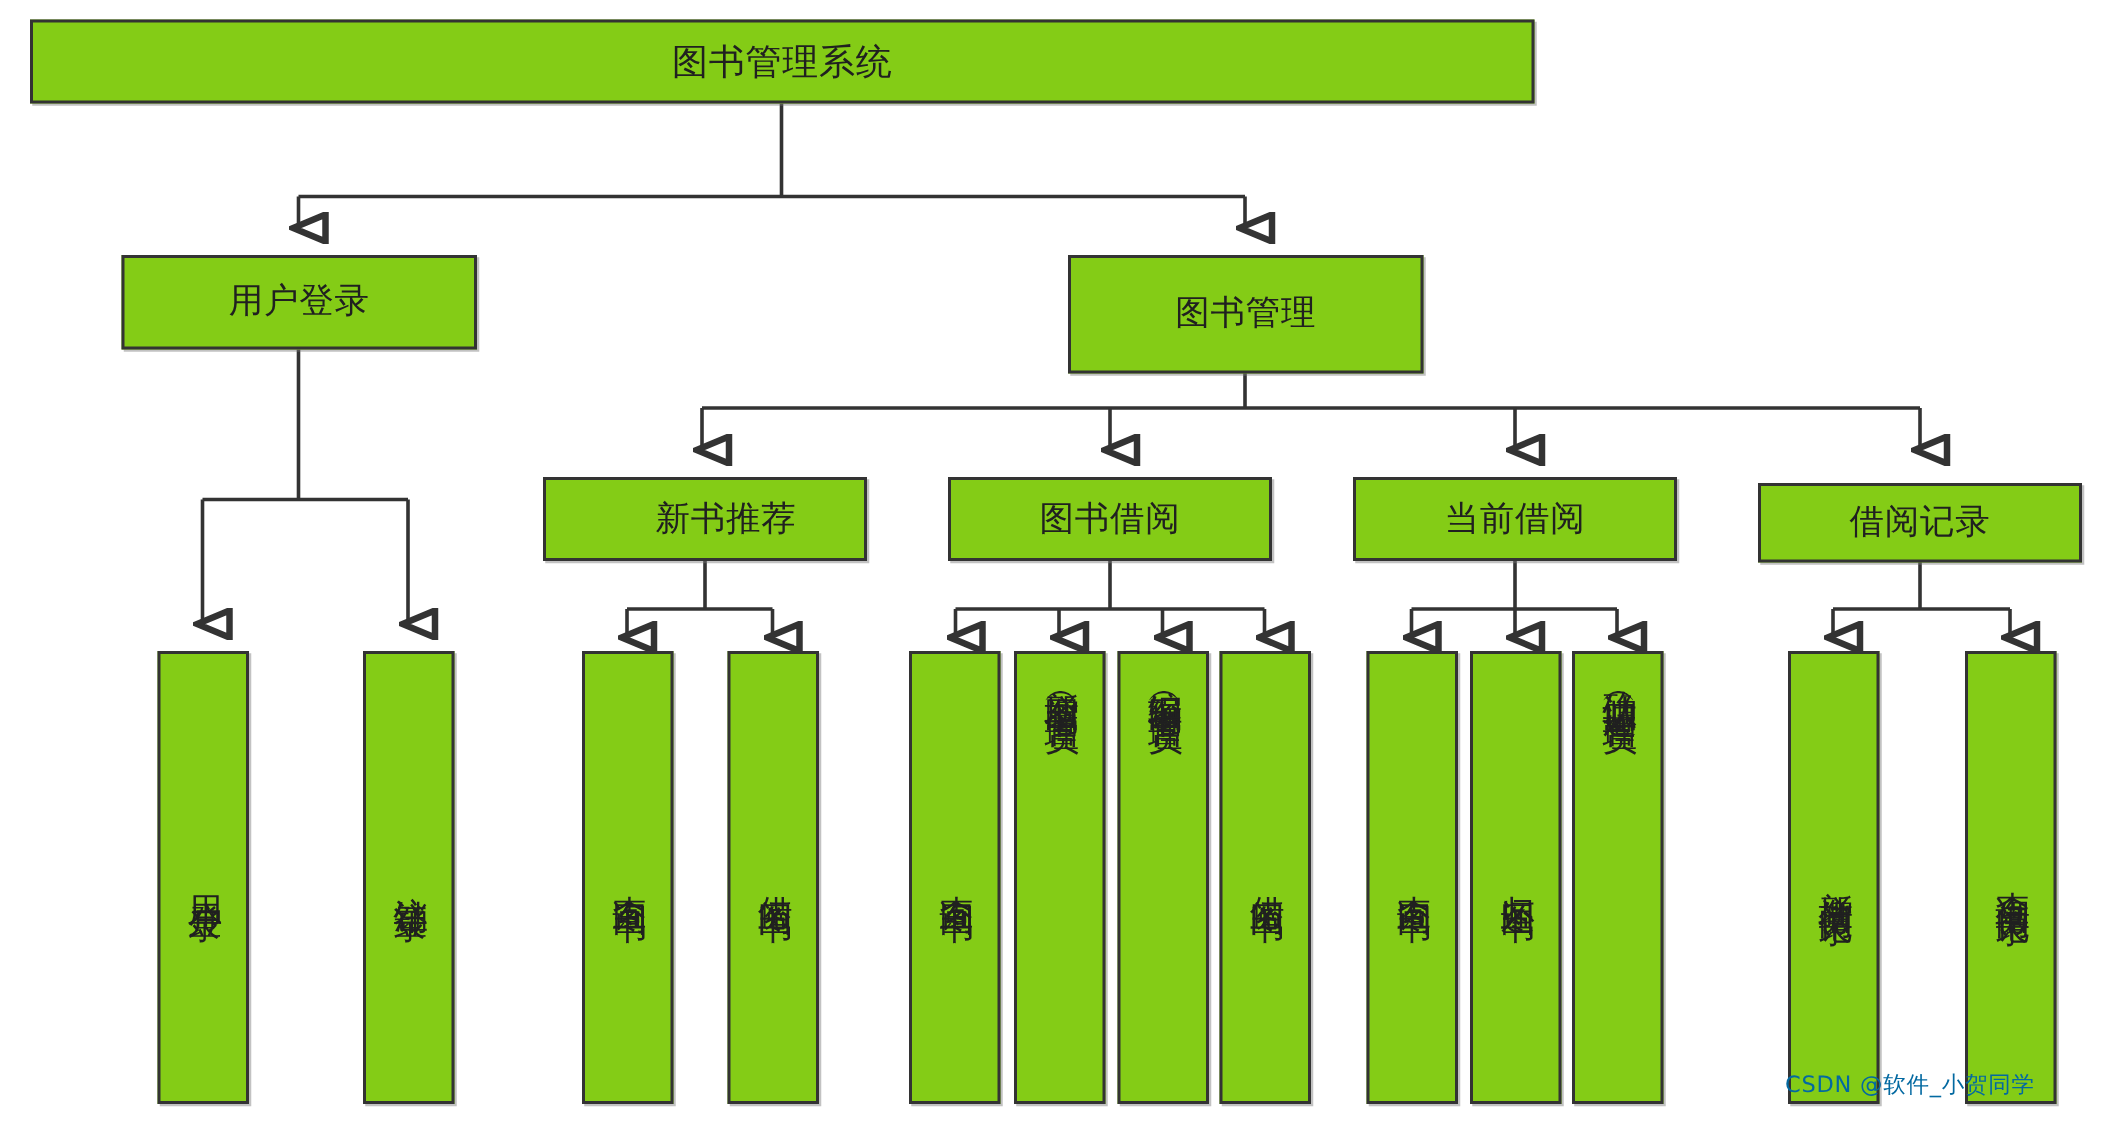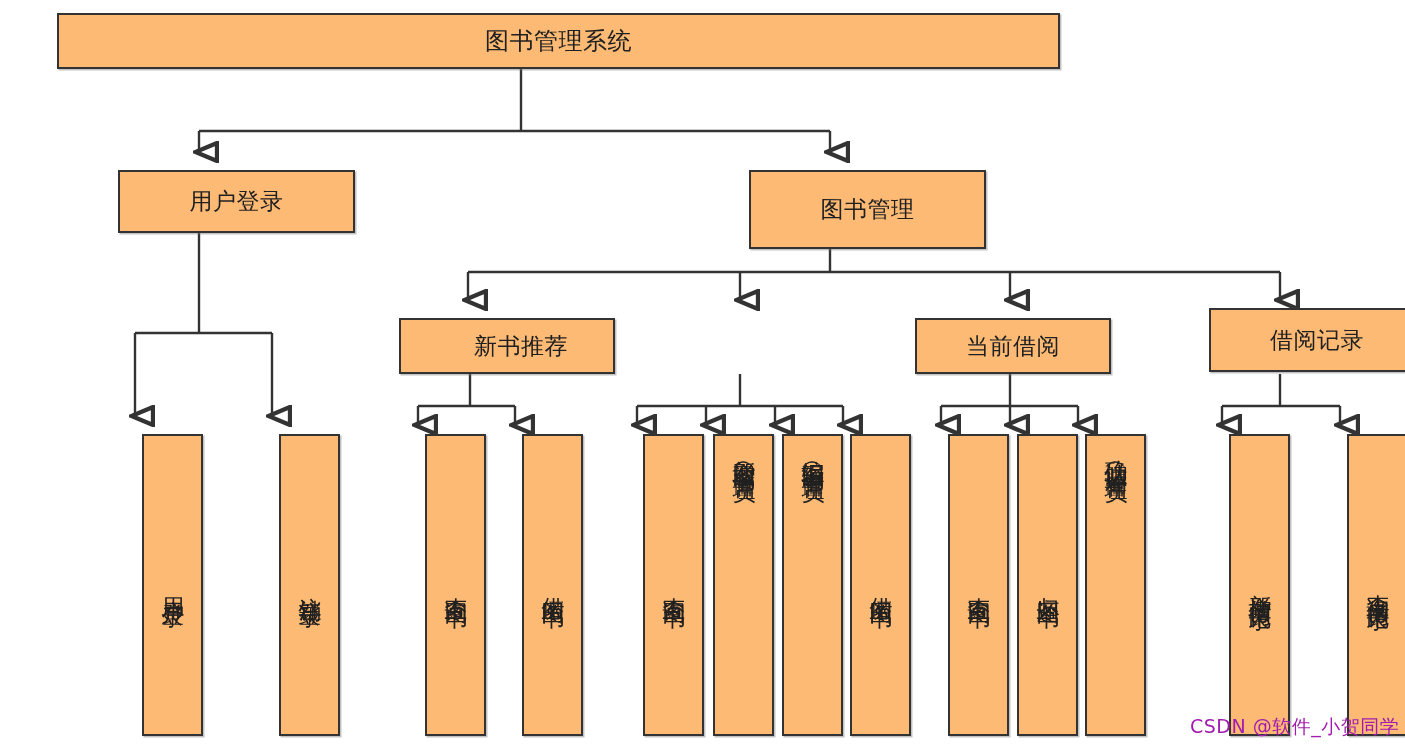--- a/index.html
+++ b/index.html
@@ -13,28 +13,27 @@
   #canvas {
     position: relative;
     width: 1405px;
     height: 747px;
     background: #ffffff;
     overflow: hidden;
   }
   .node {
     position: absolute;
     box-sizing: border-box;
-    background: #fdba74;
+    background: #84cc16;
     border: 2.5px solid #333333;
     box-shadow: 1.5px 1.5px 0 rgba(120,120,120,0.45);
     display: flex;
     align-items: center;
     justify-content: center;
     color: #1a1a1a;
-    margin-left: 37px;
   }
   .node .label {
     color: #202020;
     letter-spacing: 0.5px;
     line-height: 1.0;
     white-space: nowrap;
   }
   
   .node.horiz .label {
     font-size: 23px;
@@ -69,22 +68,22 @@
   }
   svg.links line, svg.links path {
     stroke: #333333;
     stroke-width: 2.4;
     fill: none;
   }
   .watermark {
     position: absolute;
     left: 1190px;
     top: 714px;
-    font-size: 19px;
-    color: #a21caf;
+    font-size: 15px;
+    color: #0369a1;
     white-space: nowrap;
     letter-spacing: 0.5px;
   }
 </style>
 </head>
 <body>
 
 <div id="canvas">
 
   <svg class="links" viewBox="0 0 1405 747">
@@ -144,26 +143,29 @@
   </div>
 
   <div class="node horiz" style="left:712px; top:170px; width:237px; height:79px;">
     <span class="label">图书管理</span>
   </div>
 
   <div class="node horiz" style="left:362px; top:318px; width:216px; height:56px;padding-left:28px;">
     <span class="label">新书推荐</span>
   </div>
 
-
-  <div class="node horiz" style="left:878px; top:318px; width:196px; height:56px;">
+  <div class="node horiz" style="left:632px; top:318px; width:216px; height:56px;">
+    <span class="label">图书借阅</span>
+  </div>
+
+  <div class="node horiz" style="left:902px; top:318px; width:216px; height:56px;">
     <span class="label">当前借阅</span>
   </div>
 
-  <div class="node horiz" style="left:1172px; top:308px; width:216px; height:64px;justify-content:center;">
+  <div class="node horiz" style="left:1172px; top:322px; width:216px; height:53px;justify-content:center;">
     <span class="label">借阅记录</span>
   </div>
 
   <div class="node vert centered" style="left:105px; top:434px; width:61px; height:302px;">
     <span class="label">用户登录</span>
   </div>
 
   <div class="node vert centered" style="left:242px; top:434px; width:61px; height:302px;">
     <span class="label">注销登录</span>
   </div>

